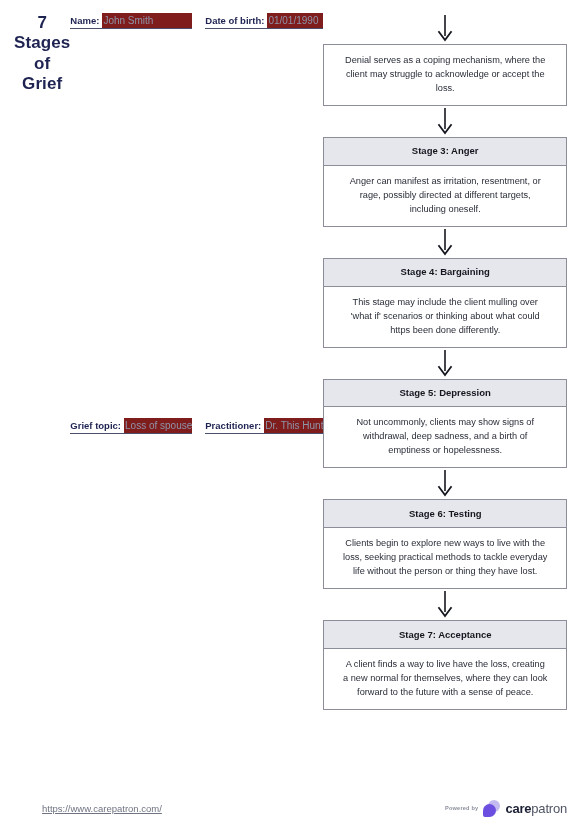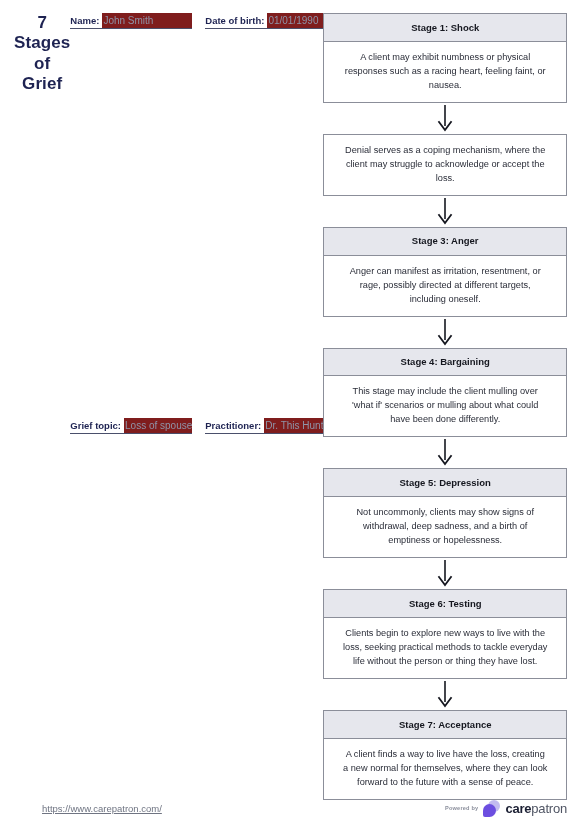--- a/index.html
+++ b/index.html
@@ -195,24 +195,20 @@
       <span class="field-value">Loss of spouse</span>
     </div>
     <div class="field">
       <span class="field-label">Practitioner:</span>
       <span class="field-value">Dr. This Hunt</span>
     </div>
   </div>
 
   <div class="flow">
 
-    <div class="stage-box">
-      <div class="stage-header">Stage 1: Shock</div>
-      <div class="stage-body">A client may exhibit numbness or physical responses such as a racing heart, feeling faint, or nausea.</div>
-    </div>
     <div class="arrow">
       <svg width="16" height="27" viewBox="0 0 16 27" aria-hidden="true">
         <line x1="8" y1="0" x2="8" y2="21" stroke="#15171f" stroke-width="1.6"></line>
         <polyline points="2,17 8,25 14,17" fill="none" stroke="#15171f" stroke-width="1.8" stroke-linecap="square"></polyline>
       </svg>
     </div>
 
     <div class="stage-box">
       <div class="stage-body">Denial serves as a coping mechanism, where the client may struggle to acknowledge or accept the loss.</div>
     </div>
@@ -229,21 +225,21 @@
     </div>
     <div class="arrow">
       <svg width="16" height="27" viewBox="0 0 16 27" aria-hidden="true">
         <line x1="8" y1="0" x2="8" y2="21" stroke="#15171f" stroke-width="1.6"></line>
         <polyline points="2,17 8,25 14,17" fill="none" stroke="#15171f" stroke-width="1.8" stroke-linecap="square"></polyline>
       </svg>
     </div>
 
     <div class="stage-box">
       <div class="stage-header">Stage 4: Bargaining</div>
-      <div class="stage-body">This stage may include the client mulling over 'what if' scenarios or mulling about what could have been done differently.</div>
+      <div class="stage-body">This stage may include the client mulling over 'what if' scenarios or thinking about what could https been done differently.</div>
     </div>
     <div class="arrow">
       <svg width="16" height="27" viewBox="0 0 16 27" aria-hidden="true">
         <line x1="8" y1="0" x2="8" y2="21" stroke="#15171f" stroke-width="1.6"></line>
         <polyline points="2,17 8,25 14,17" fill="none" stroke="#15171f" stroke-width="1.8" stroke-linecap="square"></polyline>
       </svg>
     </div>
 
     <div class="stage-box">
       <div class="stage-header">Stage 5: Depression</div>

